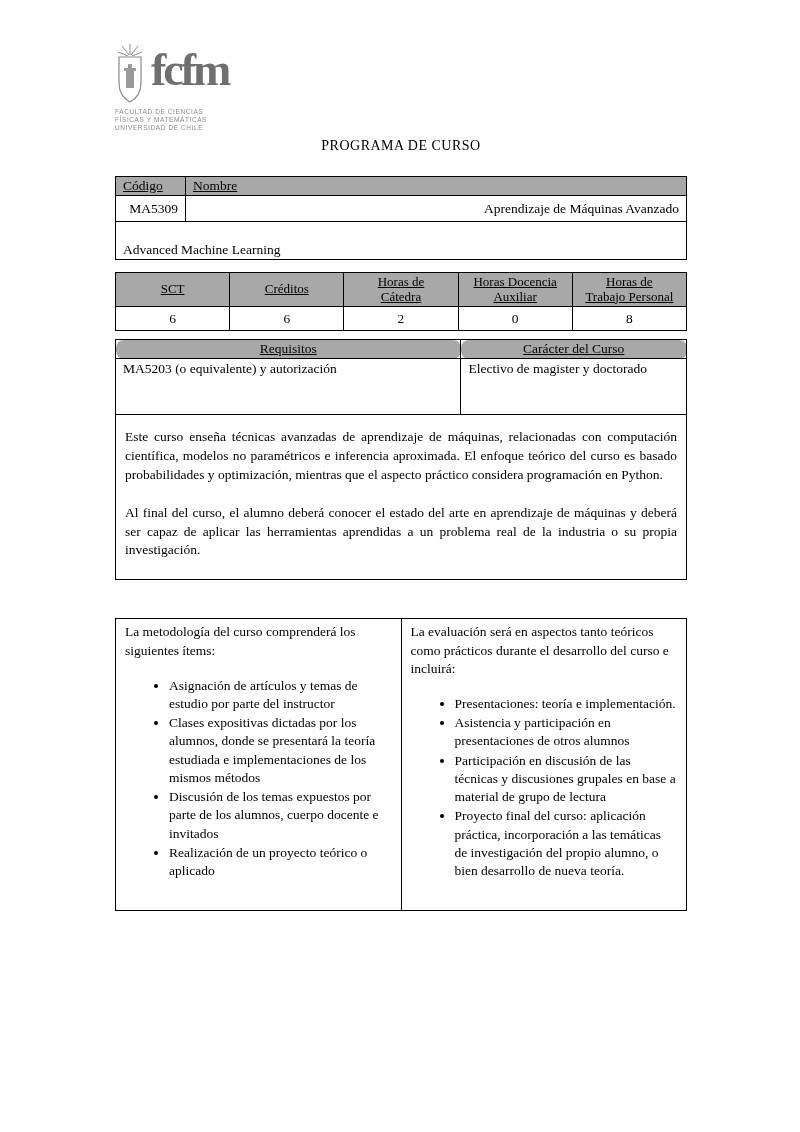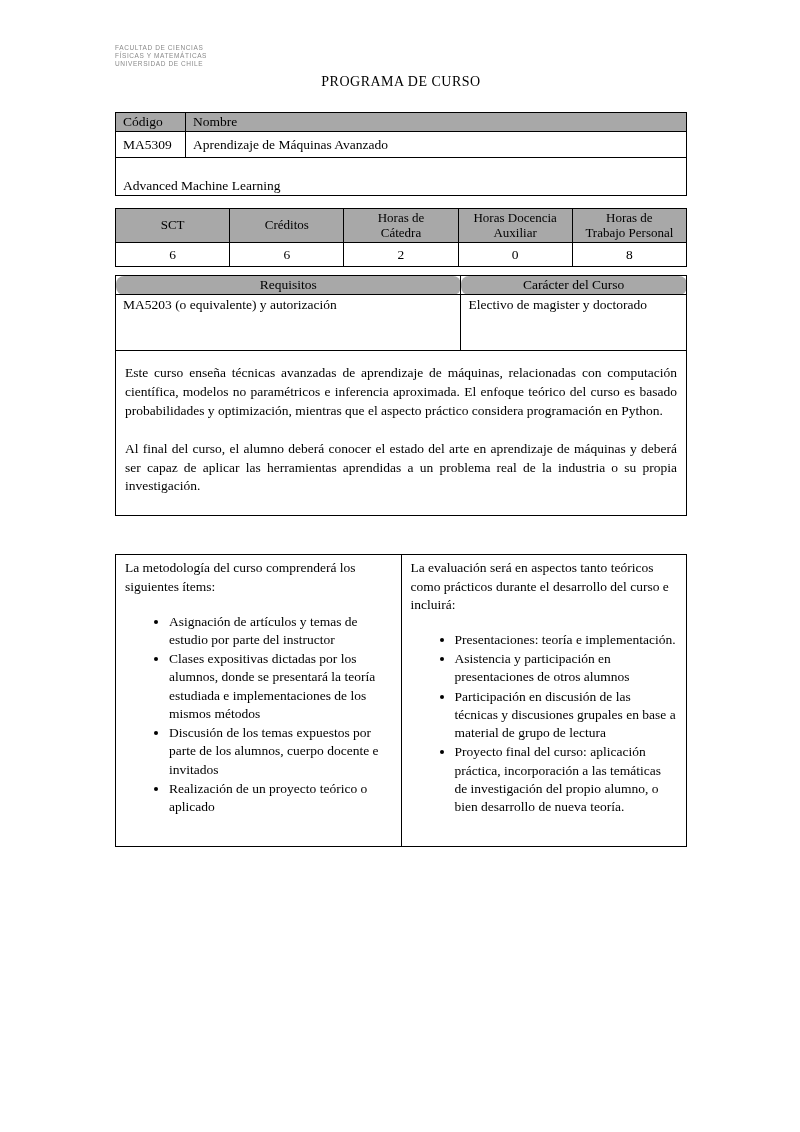--- a/index.html
+++ b/index.html
@@ -31,22 +31,22 @@
 
   
   .doc-title {
     text-align:center; margin-top:6px;
     font-size:14px; letter-spacing:0.5px;
   }
 
   
   table { border-collapse:collapse; width:100%; table-layout:fixed; }
   td { border:1px solid #000; font-size:13.5px; padding:1px 7px; vertical-align:middle; }
-  .gray { background:#a8a8a8; }
-  .center { text-align:left; }
+  .gray { background:#a8a8a8;text-decoration:underline; }
+  .center { text-align:right; }
   .top { vertical-align:top; padding-top:20px; }
   .prewrap { white-space:pre-line; }
 
   .tbl-a { margin-top:22px; }
   .tbl-a .r-label td { height:18px; }
   .tbl-a .r-code td { height:26px; }
   .tbl-a .r-eng td { height:38px; }
   .col-codigo { width:70px; }
 
   .tbl-b { margin-top:12px; }
@@ -66,20 +66,38 @@
   ul.bullets { margin:17px 0 0 0; padding-left:44px; list-style-type:disc; }
   ul.bullets li { margin-bottom:1px; line-height:1.35; }
 </style>
 </head>
 <body>
 
 <div class="page">
   <div class="content">
 
     <div class="logo-block">
+      <div class="logo-row">
+        <svg class="crest" width="30" height="62" viewBox="0 0 30 62">
+          <g stroke="#8a8a8a" fill="none" stroke-width="1">
+            <line x1="15" y1="0" x2="15" y2="11"></line>
+            <line x1="7" y1="2" x2="14" y2="11"></line>
+            <line x1="23" y1="2" x2="16" y2="11"></line>
+            <line x1="3" y1="8" x2="13" y2="12"></line>
+            <line x1="27" y1="8" x2="17" y2="12"></line>
+          </g>
+          <path d="M4 13 h22 v26 q0 13 -11 19 q-11 -6 -11 -19 z" fill="none" stroke="#8a8a8a" stroke-width="1.2"></path>
+          <g fill="#9a9a9a">
+            <rect x="11" y="27" width="8" height="17"></rect>
+            <rect x="9" y="24" width="12" height="3"></rect>
+            <rect x="13" y="20" width="4" height="4"></rect>
+          </g>
+        </svg>
+        <div class="wordmark">fcfm</div>
+      </div>
       <div class="logo-sub">
         <div>FACULTAD DE CIENCIAS</div>
         <div>FÍSICAS Y MATEMÁTICAS</div>
         <div>UNIVERSIDAD DE CHILE</div>
       </div>
     </div>
 
     <div class="doc-title">PROGRAMA DE CURSO</div>
 
     <table class="tbl-a">

